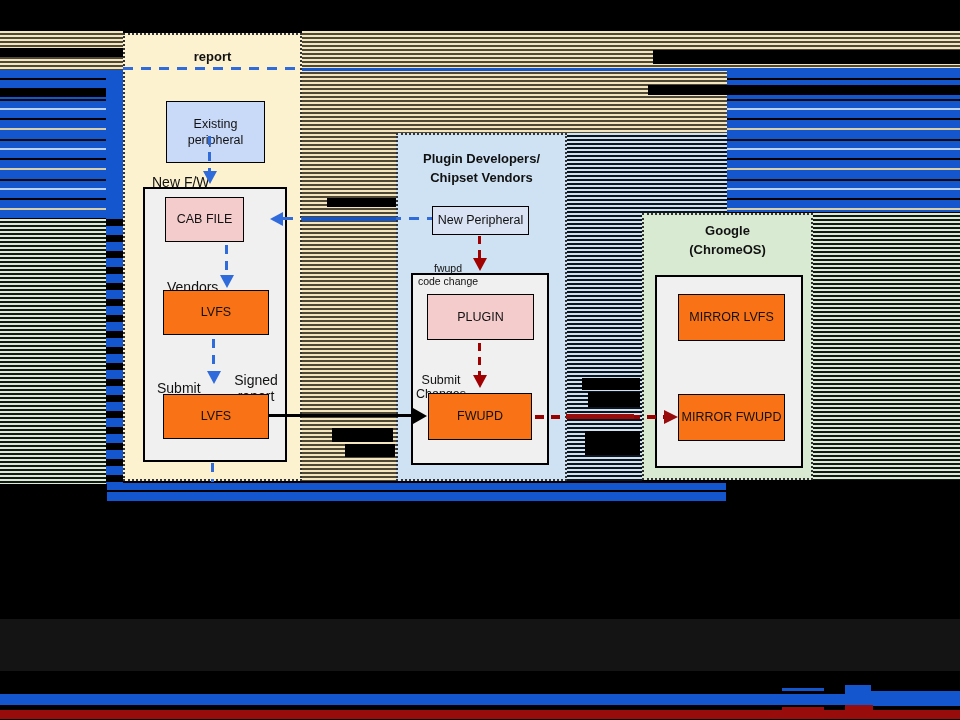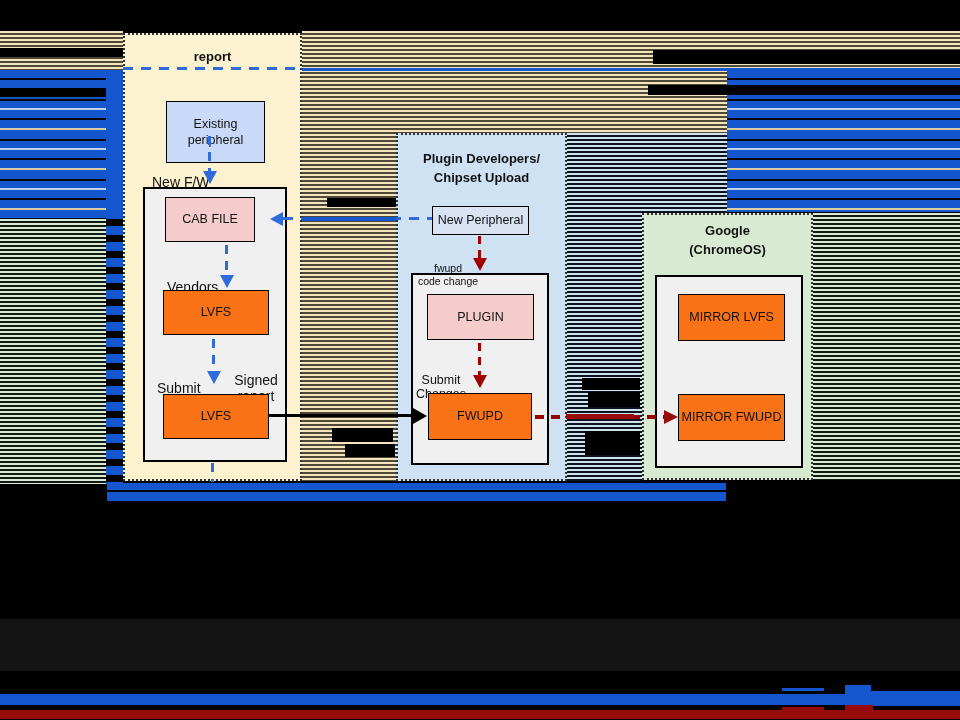--- a/index.html
+++ b/index.html
@@ -78,37 +78,37 @@
   <div class="abs black" style="left:582px;top:378px;width:58px;height:12px"></div>
   <div class="abs black" style="left:588px;top:392px;width:52px;height:15px"></div>
   <div class="abs black" style="left:585px;top:431px;width:55px;height:24px"></div>
 
   <div class="abs grp cream" style="left:123px;top:33px;width:179px;height:448px"></div>
   <div class="abs grp-title" style="left:123px;top:48px;width:179px">report</div>
   <div class="abs hdb" style="left:123px;top:67px;width:179px"></div>
 
   <div class="abs grp blue" style="left:396px;top:133px;width:171px;height:348px"></div>
   <div class="abs grp-title" style="left:396px;top:150px;width:171px">Plugin Developers/
-Chipset Upload</div>
+Chipset Vendors</div>
 
   <div class="abs grp green" style="left:642px;top:213px;width:171px;height:267px"></div>
   <div class="abs grp-title" style="left:642px;top:222px;width:171px">Google
 (ChromeOS)</div>
 
   <div class="abs panel" style="left:143px;top:187px;width:144px;height:275px"></div>
   <div class="abs panel" style="left:411px;top:273px;width:138px;height:192px"></div>
   <div class="abs panel" style="left:655px;top:275px;width:148px;height:193px"></div>
 
   <div class="abs node periph" style="left:166px;top:101px;width:99px;height:62px">Existing
 peripheral</div>
   <div class="abs lbl" style="left:152px;top:154px">New F/W</div>
   <div class="abs vdb" style="left:208px;top:136px;height:35px"></div>
   <div class="abs tri downb" style="left:203px;top:171px"></div>
 
-  <div class="abs node pink" style="left:165px;top:197px;width:90px;height:45px">CAB FILE</div>
+  <div class="abs node pink" style="left:165px;top:197px;width:79px;height:45px">CAB FILE</div>
   <div class="abs lbl" style="left:167px;top:259px">Vendors</div>
   <div class="abs vdb" style="left:225px;top:245px;height:30px"></div>
   <div class="abs tri downb" style="left:220px;top:275px"></div>
 
   <div class="abs node green" style="left:163px;top:290px;width:106px;height:45px">LVFS</div>
   <div class="abs lbl" style="left:157px;top:360px">Submit</div>
   <div class="abs lbl ctr" style="left:226px;top:352px;width:60px">Signed
 report</div>
   <div class="abs vdb" style="left:212px;top:339px;height:32px"></div>
   <div class="abs tri downb" style="left:207px;top:371px"></div>

